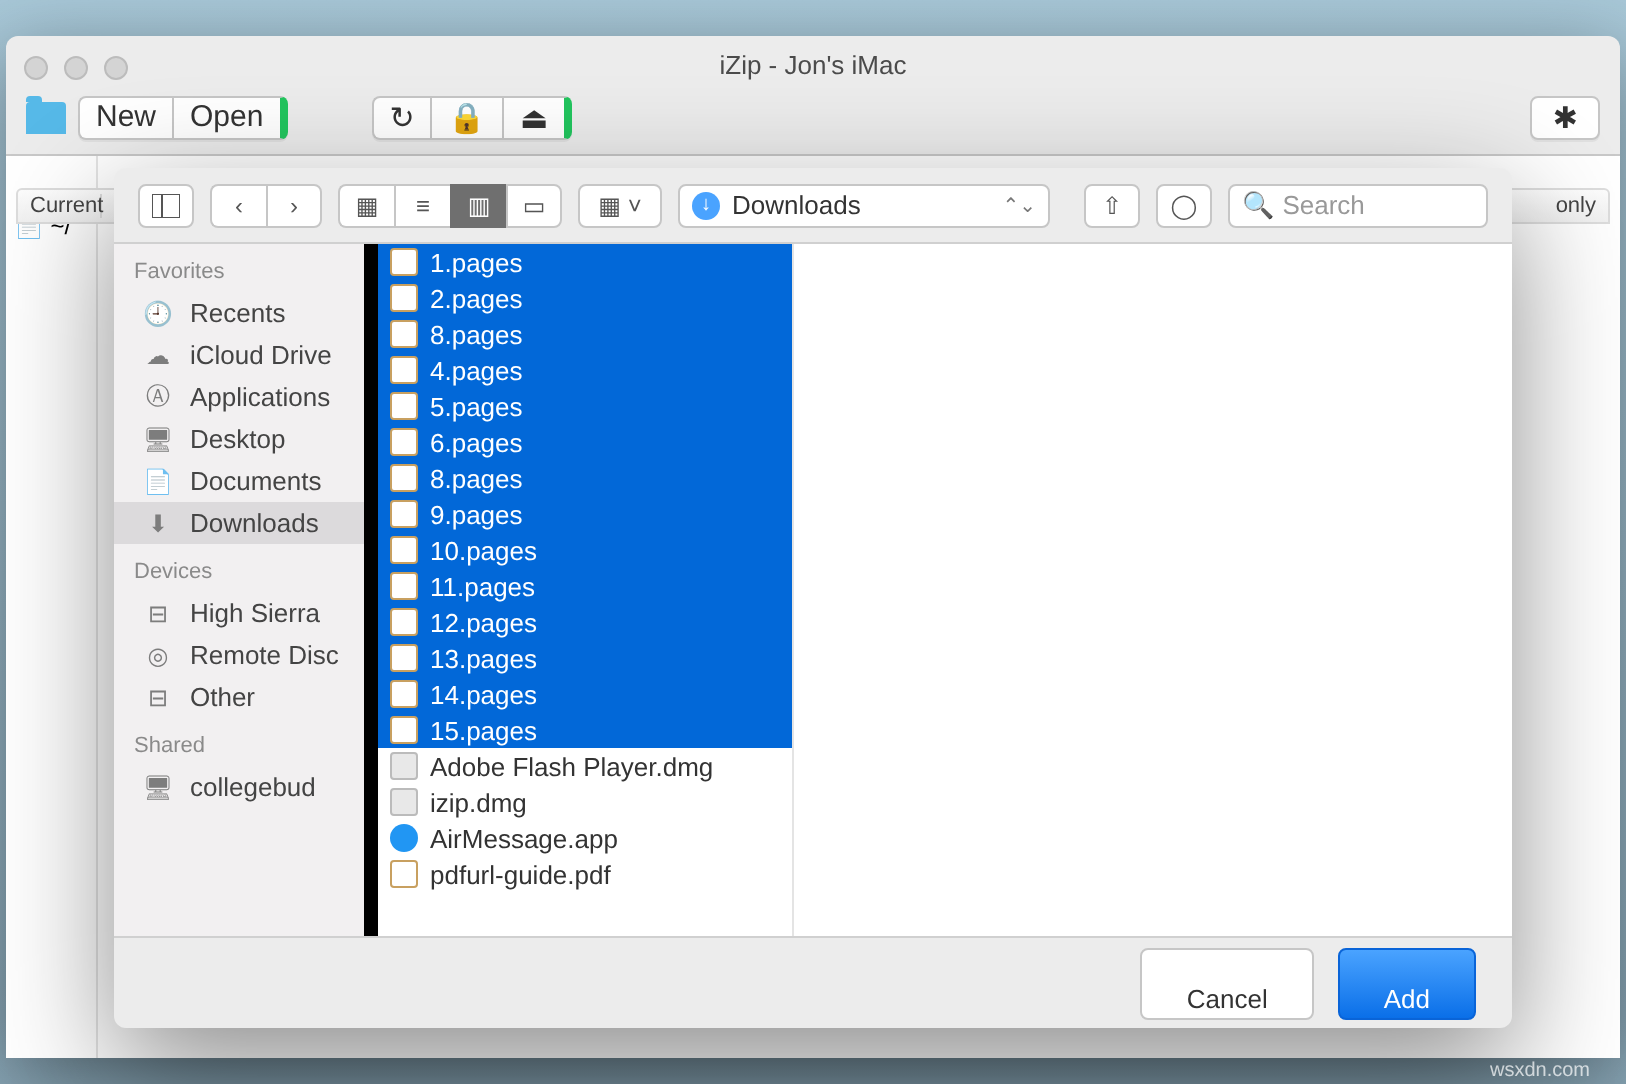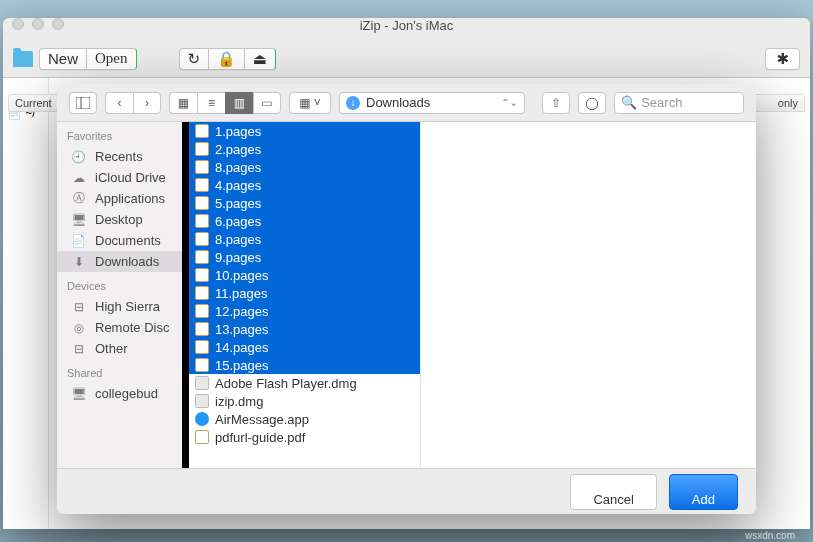--- a/index.html
+++ b/index.html
@@ -1,50 +1,50 @@
 <!DOCTYPE html>
 <html><head>
   <meta charset="utf-8">
   <style>
     * { margin:0; padding:0; box-sizing:border-box; font-family:-apple-system,"Helvetica Neue",Arial,sans-serif; }
     body { width:813px; height:542px; background:linear-gradient(#a8c8d8,#8aa8b8); overflow:hidden; position:relative; }
     .main-window { position:absolute; left:3px; top:18px; right:3px; bottom:13px; background:#ececec; border-radius:6px; box-shadow:0 10px 40px rgba(0,0,0,.4); display:flex; flex-direction:column; }
-    .titlebar { height:22px; display:flex; align-items:flex-start; position:relative;text-decoration:underline; }
+    .titlebar { height:22px; display:flex; align-items:flex-end; position:relative;text-decoration:underline; }
     .traffic { display:flex; gap:8px; padding-left:9px; }
     .tl { width:12px; height:12px; border-radius:50%; background:#d4d4d4; border:1px solid #bcbcbc; }
     .title { position:absolute; left:0; right:0; text-align:center; font-size:13px; color:#4b4b4b; }
     .toolbar { height:38px; display:flex; align-items:center; gap:6px; padding:0 10px; border-bottom:1px solid #c8c8c8; }
     .folder-icon { width:20px; height:16px; background:#56b9e8; border-radius:2px 2px 0 0; position:relative; }
     .folder-icon:before { content:""; position:absolute; top:-3px; left:0; width:8px; height:3px; background:#56b9e8; border-radius:2px 2px 0 0; }
     .btn { background:#fff; border:1px solid #c6c6c6; border-radius:4px; height:22px; padding:0 10px; font-size:15px; color:#333; display:flex; align-items:center; box-shadow:0 1px 0 rgba(0,0,0,.05); }
     .seg { display:flex; }
     .seg .btn { border-radius:0; border-right:none; padding:0 8px; }
     .seg .btn:first-child { border-radius:4px 0 0 4px; }
-    .seg .btn:last-child { border-radius:0 4px 4px 0; border-right:1px solid #22c55e;font-family:Liberation Serif, serif; }
+    .seg .btn:last-child { border-radius:0 4px 4px 0; border-right:4px solid #22c55e; }
     .spacer { flex:1; }
     .content { flex:1; background:#fff; display:flex; overflow:hidden; }
     .left-col { width:46px; background:#fff; border-right:1px solid #e4e4e4; font-size:12px; }
 
     .sheet { position:absolute; left:57px; top:84px; right:57px; bottom:28px; background:#ececec; border-radius:6px; box-shadow:0 20px 60px rgba(0,0,0,.45); display:flex; flex-direction:column; }
     .sheet-toolbar { height:38px; display:flex; align-items:center; padding:0 12px; gap:8px; border-bottom:1px solid #d0d0d0; }
     .iconbtn { width:28px; height:22px; background:#fff; border:1px solid #c6c6c6; border-radius:4px; display:flex; align-items:center; justify-content:center; font-size:12px; color:#555; }
     .seg2 { display:flex; }
     .seg2 .iconbtn { border-radius:0; border-right:none; }
     .seg2 .iconbtn:first-child { border-radius:4px 0 0 4px; }
     .seg2 .iconbtn:last-child { border-radius:0 4px 4px 0; border-right:1px solid #c6c6c6; }
     .iconbtn.active { background:#6f6f6f; color:#fff; border-color:#6f6f6f; }
     .loc-pop { height:22px; background:#fff; border:1px solid #c6c6c6; border-radius:4px; display:flex; align-items:center; padding:0 6px; font-size:13px; color:#333; gap:6px; width:186px; justify-content:space-between; }
     .search { height:22px; background:#fff; border:1px solid #c6c6c6; border-radius:4px; display:flex; align-items:center; padding:0 6px; font-size:13px; color:#999; gap:4px; width:130px; }
     .sheet-body { flex:1; display:flex; overflow:hidden; }
     .sidebar { width:132px; background:#f2f0f1; overflow-y:auto; font-size:13px; color:#555; border-right:7px solid #000000;}
     .side-hdr { font-size:11px; color:#8a8a8a; padding:8px 10px 4px; }
     .side-item { display:flex; align-items:center; gap:8px; padding:3px 10px 3px 14px; color:#444;}
     .side-item.sel { background:#dcdadc; }
     .si-icon { width:16px; height:14px; display:flex; align-items:center; justify-content:center; color:#7d7d7d; font-size:12px; }
-    .file-col { width:232px; background:#fff; border-right:1px solid #e4e4e4; overflow-y:auto; font-size:13px; position:relative;}
+    .file-col { width:208px; background:#fff; border-right:1px solid #e4e4e4; overflow-y:auto; font-size:13px; position:relative;}
     .file-row { display:flex; align-items:center; gap:6px; padding:1px 6px; height:18px; color:#333; white-space:nowrap; overflow:hidden;}
     .file-row.sel { background:#0268d8; color:#fff; }
     .file-row.sel .doc-icon { background:#fff; }
     .doc-icon { width:14px; height:14px; background:#fff; border:1px solid #c8a060; border-radius:2px; display:flex; align-items:center; justify-content:center; font-size:9px; flex-shrink:0;}
     .dmg-icon { width:14px; height:14px; background:#e8e8e8; border:1px solid #bbb; border-radius:2px; flex-shrink:0;}
     .app-icon { width:14px; height:14px; border-radius:50%; background:#2196f3; flex-shrink:0;}
     .preview { flex:1; background:#fff; }
     .sheet-footer { height:46px; display:flex; align-items:center; justify-content:flex-end; gap:12px; padding:0 18px; border-top:1px solid #d0d0d0;}
     .fbtn { height:32px; padding:17px 22px; border-radius:4px; font-size:13px; border:1px solid #c6c6c6; background:#fff; color:#333;text-align:center;}
     .fbtn.primary { background:linear-gradient(#4aa3ff,#0a6fe8); color:#fff; border:1px solid #0964d8;}

